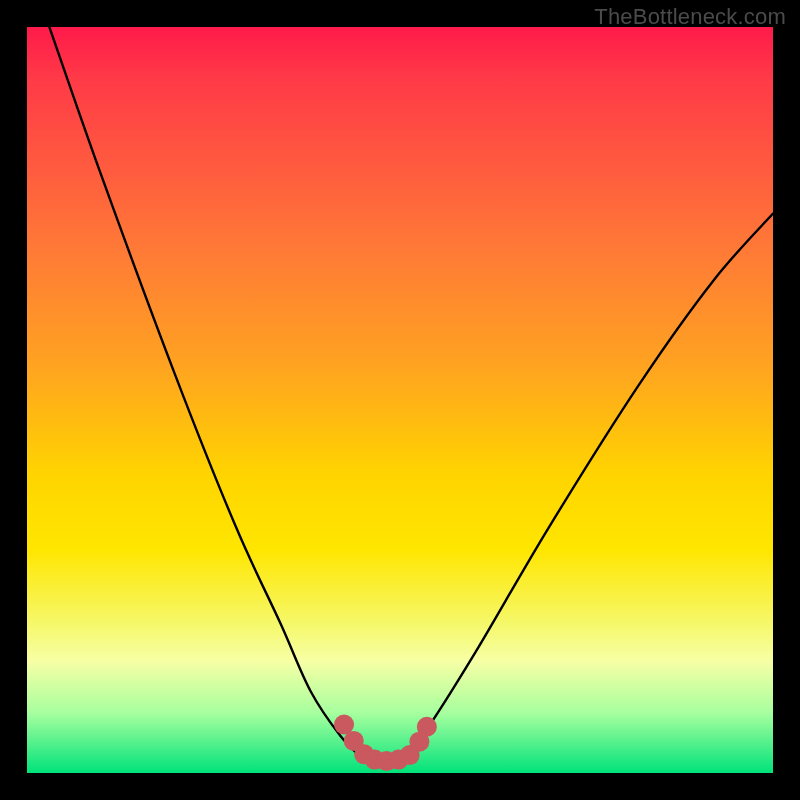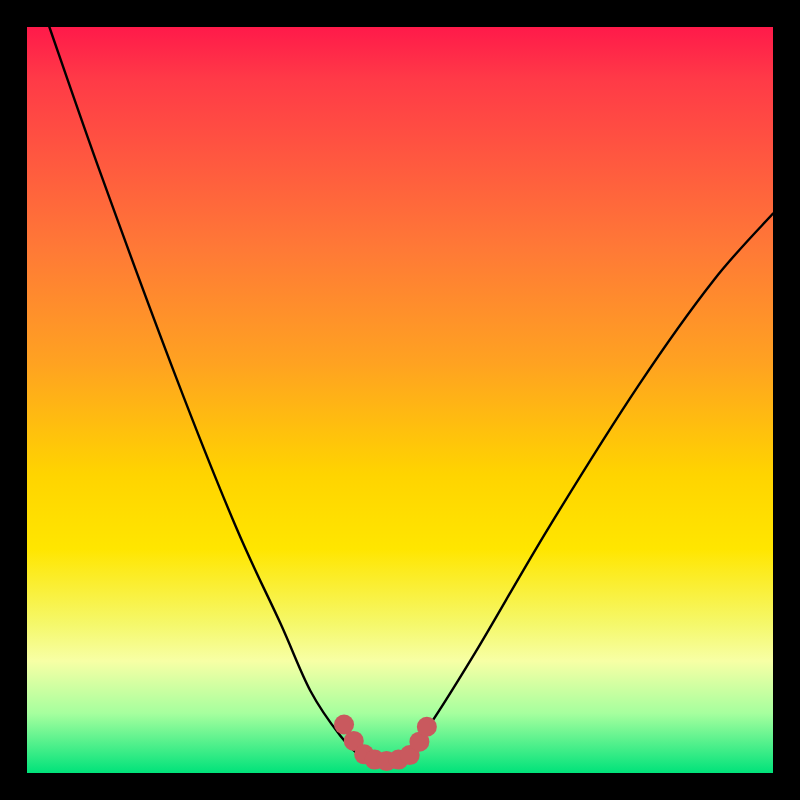--- a/index.html
+++ b/index.html
@@ -70,13 +70,14 @@
           <circle cx="337.192" cy="727.35" r="10" fill="#c9595e"></circle>
           <circle cx="347.636" cy="732.572" r="10" fill="#c9595e"></circle>
           <circle cx="359.572" cy="734.064" r="10" fill="#c9595e"></circle>
           <circle cx="371.508" cy="732.572" r="10" fill="#c9595e"></circle>
           <circle cx="382.69800000000004" cy="728.096" r="10" fill="#c9595e"></circle>
           <circle cx="392.396" cy="714.668" r="10" fill="#c9595e"></circle>
           <circle cx="399.85600000000005" cy="699.748" r="10" fill="#c9595e"></circle>
         </g>
     </svg>
   </div>
+  <div class="watermark">TheBottleneck.com</div>
 </div>
 
 </body></html>

